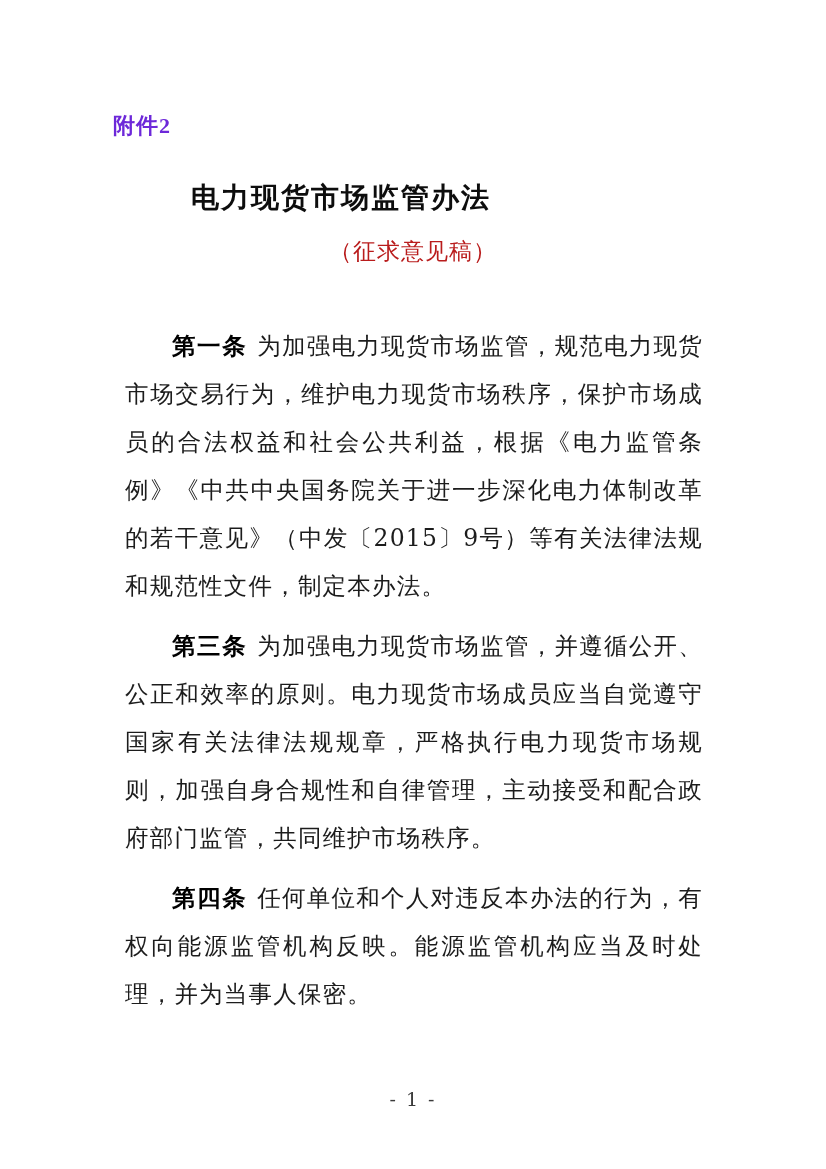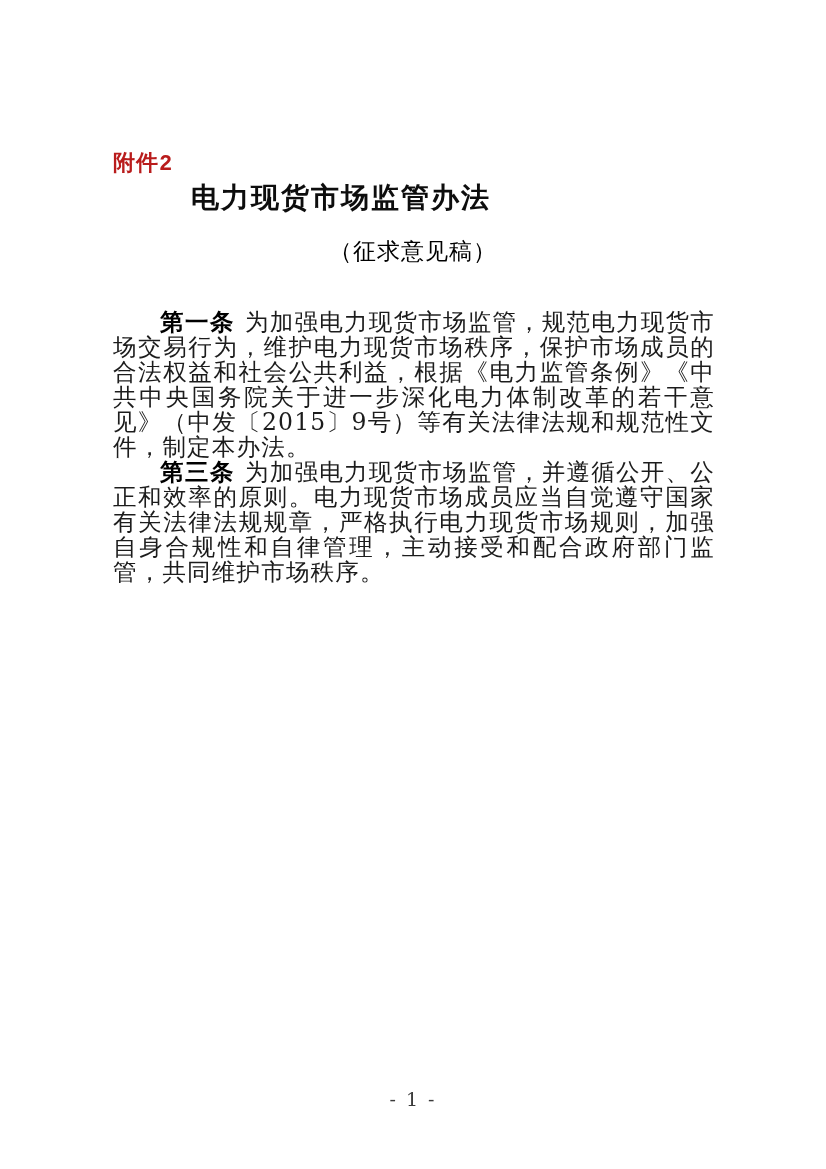--- a/index.html
+++ b/index.html
@@ -15,27 +15,26 @@
     overflow: hidden;
     font-family: "DejaVu Serif", "Liberation Serif", serif;
     color: #1a1a1a;
   }
 
   
   .attachment-label {
     position: absolute;
     left: 113px;
     top: 111px;
-    font-family: Liberation Mono, monospace;
+    font-family: Liberation Serif, serif;
     font-size: 22px;
     font-weight: 700;
     letter-spacing: 1px;
-    color: #b91c1c;
+    color: #6d28d9;
     white-space: nowrap;
-    margin-top: 37px;
   }
 
   
   .doc-title {
     position: absolute;
     left: 0;
     top: 182px;
     width: 682px;
     text-align: center;
     font-family: "DejaVu Serif", "Liberation Serif", serif;
@@ -48,34 +47,34 @@
   .doc-subtitle {
     position: absolute;
     left: 0;
     top: 236px;
     width: 826px;
     text-align: center;
     font-family: "DejaVu Serif", "Liberation Serif", serif;
     font-size: 23px;
     font-weight: 400;
     letter-spacing: 1px;
-    color: #000000;
+    color: #b91c1c;
   }
 
   
   .body-block {
     position: absolute;
     left: 113px;
     top: 310px;
     width: 602px;
   }
   .para {
-    margin: 0;
+    margin: 12px;
     font-size: 23.5px;
-    line-height: 25px;
+    line-height: 48px;
     letter-spacing: 1.2px;
     text-align: justify;
     text-justify: inter-character;
     text-indent: 2em;
     color: #1c1c1c;
     word-break: break-all;
   }
   .art-marker {
     font-weight: 700;
     letter-spacing: 1.5px;
@@ -110,18 +109,21 @@
 
     <p class="para">
       <span class="art-marker">第一条</span><span class="art-gap"></span><span>为加强电力现货市场监管，规范电力现货市场交易行为，维护电力现货市场秩序，保护市场成员的合法权益和社会公共利益，根据《电力监管条例》《中共中央国务院关于进一步深化电力体制改革的若干意见》（中发〔2015〕9号）等有关法律法规和规范性文件，制定本办法。</span>
     </p>
 
 
     <p class="para">
       <span class="art-marker">第三条</span><span class="art-gap"></span><span>为加强电力现货市场监管，并遵循公开、公正和效率的原则。电力现货市场成员应当自觉遵守国家有关法律法规规章，严格执行电力现货市场规则，加强自身合规性和自律管理，主动接受和配合政府部门监管，共同维护市场秩序。</span>
     </p>
 
+    <p class="para">
+      <span class="art-marker">第四条</span><span class="art-gap"></span><span>任何单位和个人对违反本办法的行为，有权向能源监管机构反映。能源监管机构应当及时处理，并为当事人保密。</span>
+    </p>
 
   </div>
 
   <div class="page-number">- 1 -</div>
 
 </div>
 
 </body></html>

